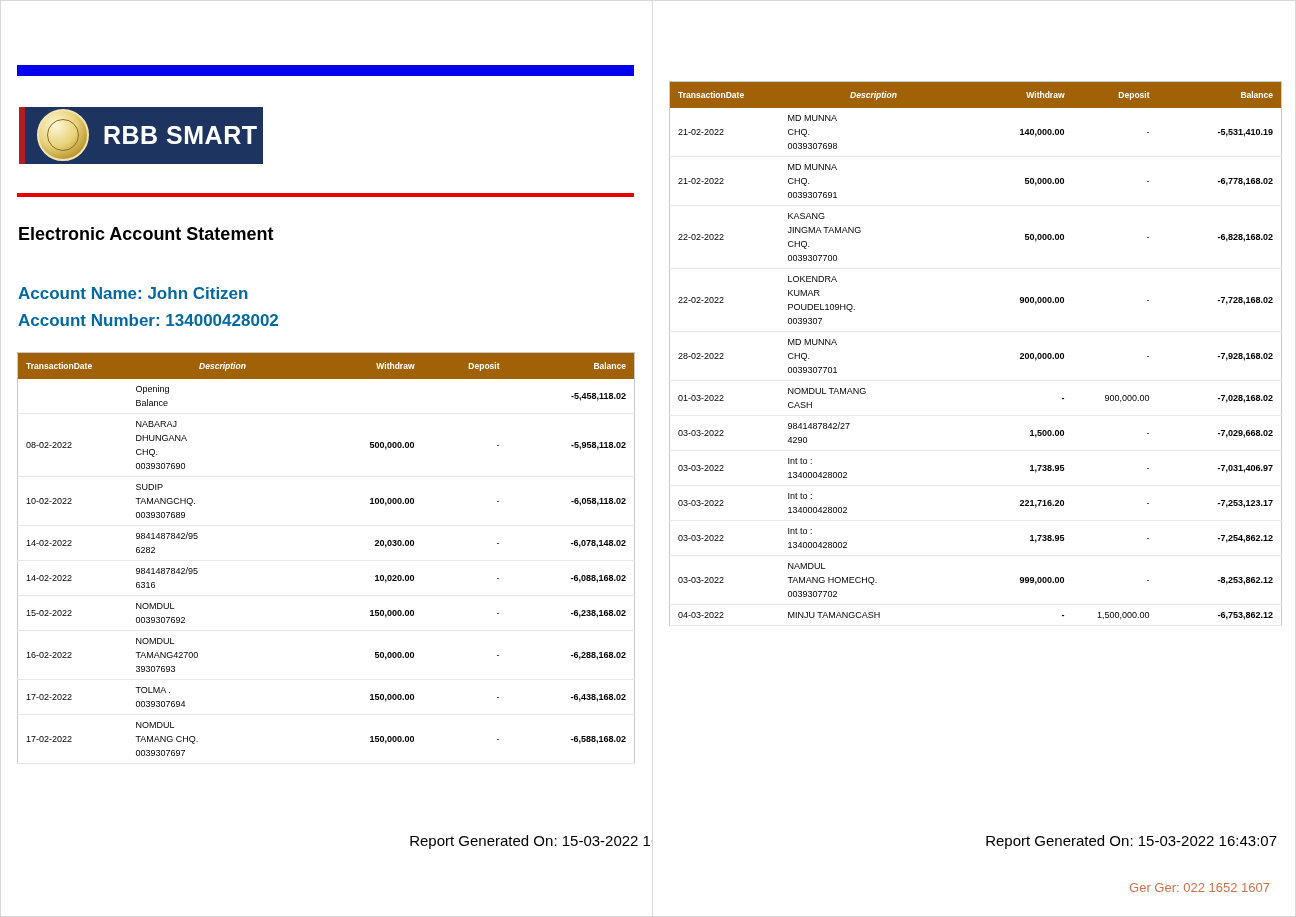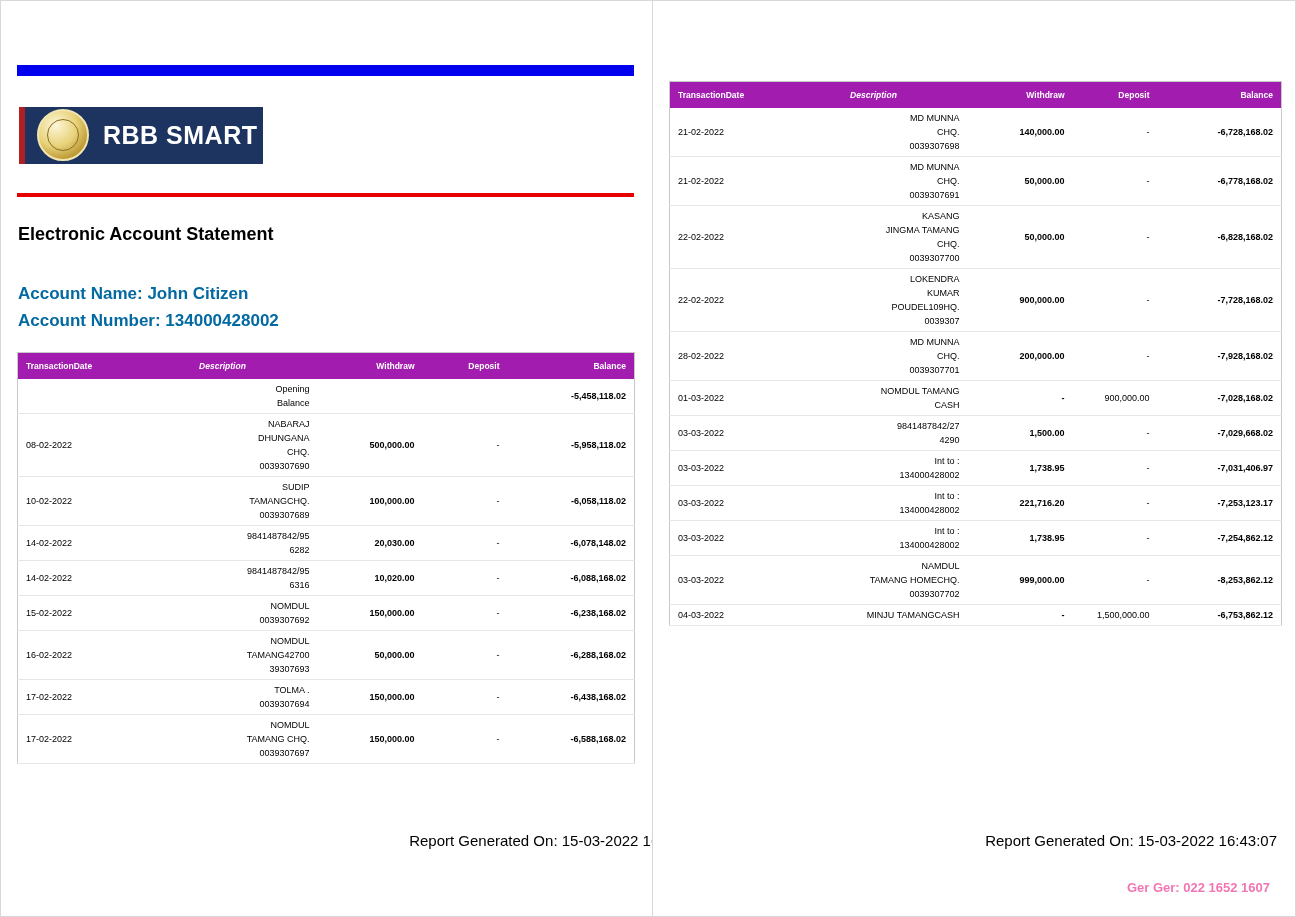--- a/index.html
+++ b/index.html
@@ -146,61 +146,61 @@
     width: 617px;
     border: 1px solid #c9c9c9;
   }
   .tbl.right-tbl {
     left: 16px;
     top: 80px;
     width: 612px;
     border: 1px solid #c9c9c9;
   }
   .tbl thead th {
-    background: #a21caf;
+    background: #a16207;
     color: #ffffff;
     font-size: 8.5px;
     font-weight: bold;
     height: 26px;
     padding: 0 8px;
     border: none;
     white-space: nowrap;
   }
   .th-date { text-align: left; }
   .th-desc { text-align: center; font-style: italic; }
   .th-wd, .th-dep, .th-bal { text-align: right; }
   .tbl td {
     padding: 3px 8px;
     vertical-align: middle;
     font-size: 9px;
     line-height: 14px;
   }
   .c-date { text-align: left; white-space: nowrap; }
-  .c-desc { text-align: right; margin-top: 45px; }
+  .c-desc { text-align: left; margin-top: 45px; }
   .c-num  { text-align: right; white-space: nowrap; font-weight: bold; }
   .desc-line { display: block; }
   .row-sep td { border-bottom: 1px solid #e6e6e6; }
 
   
   .footer-gen {
     position: absolute;
     right: 18px;
     top: 831px;
     font-size: 15px;
     font-weight: normal;
     color: #000000;
     white-space: nowrap;
   }
   .footer-faint {
     position: absolute;
     right: 25px;
     top: 879px;
     font-size: 13px;
-    font-weight: bold;
-    color: #ec4899;
+    font-weight: normal;
+    color: #c2410c;
     white-space: nowrap;
     opacity: 0.75;
   }
 </style>
 </head>
 <body>
 
 <div id="root">
 
   <div class="page page-left">
@@ -362,21 +362,21 @@
       <tbody id="tbody-p2">
           <tr class="row-sep">
             <td class="c-date">21-02-2022</td>
             <td class="c-desc">
               <span class="desc-line">MD MUNNA</span>
               <span class="desc-line">CHQ.</span>
               <span class="desc-line">0039307698</span>
             </td>
             <td class="c-num">140,000.00</td>
             <td class="c-num" style="font-weight: normal;">-</td>
-            <td class="c-num">-6,728,168.02</td>
+            <td class="c-num">-5,531,410.19</td>
           </tr>
           <tr class="row-sep">
             <td class="c-date">21-02-2022</td>
             <td class="c-desc">
               <span class="desc-line">MD MUNNA</span>
               <span class="desc-line">CHQ.</span>
               <span class="desc-line">0039307691</span>
             </td>
             <td class="c-num">50,000.00</td>
             <td class="c-num" style="font-weight: normal;">-</td>

